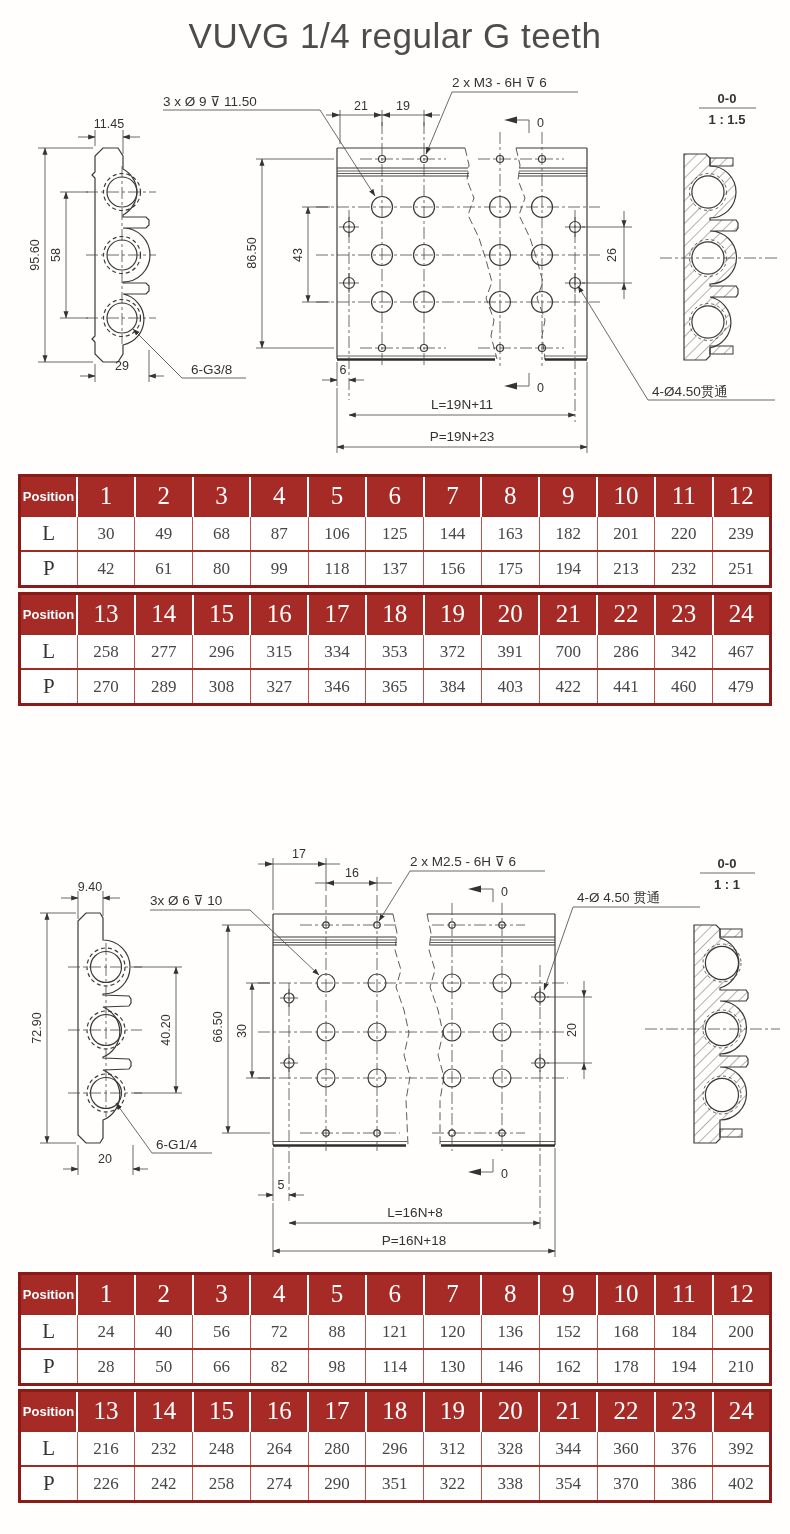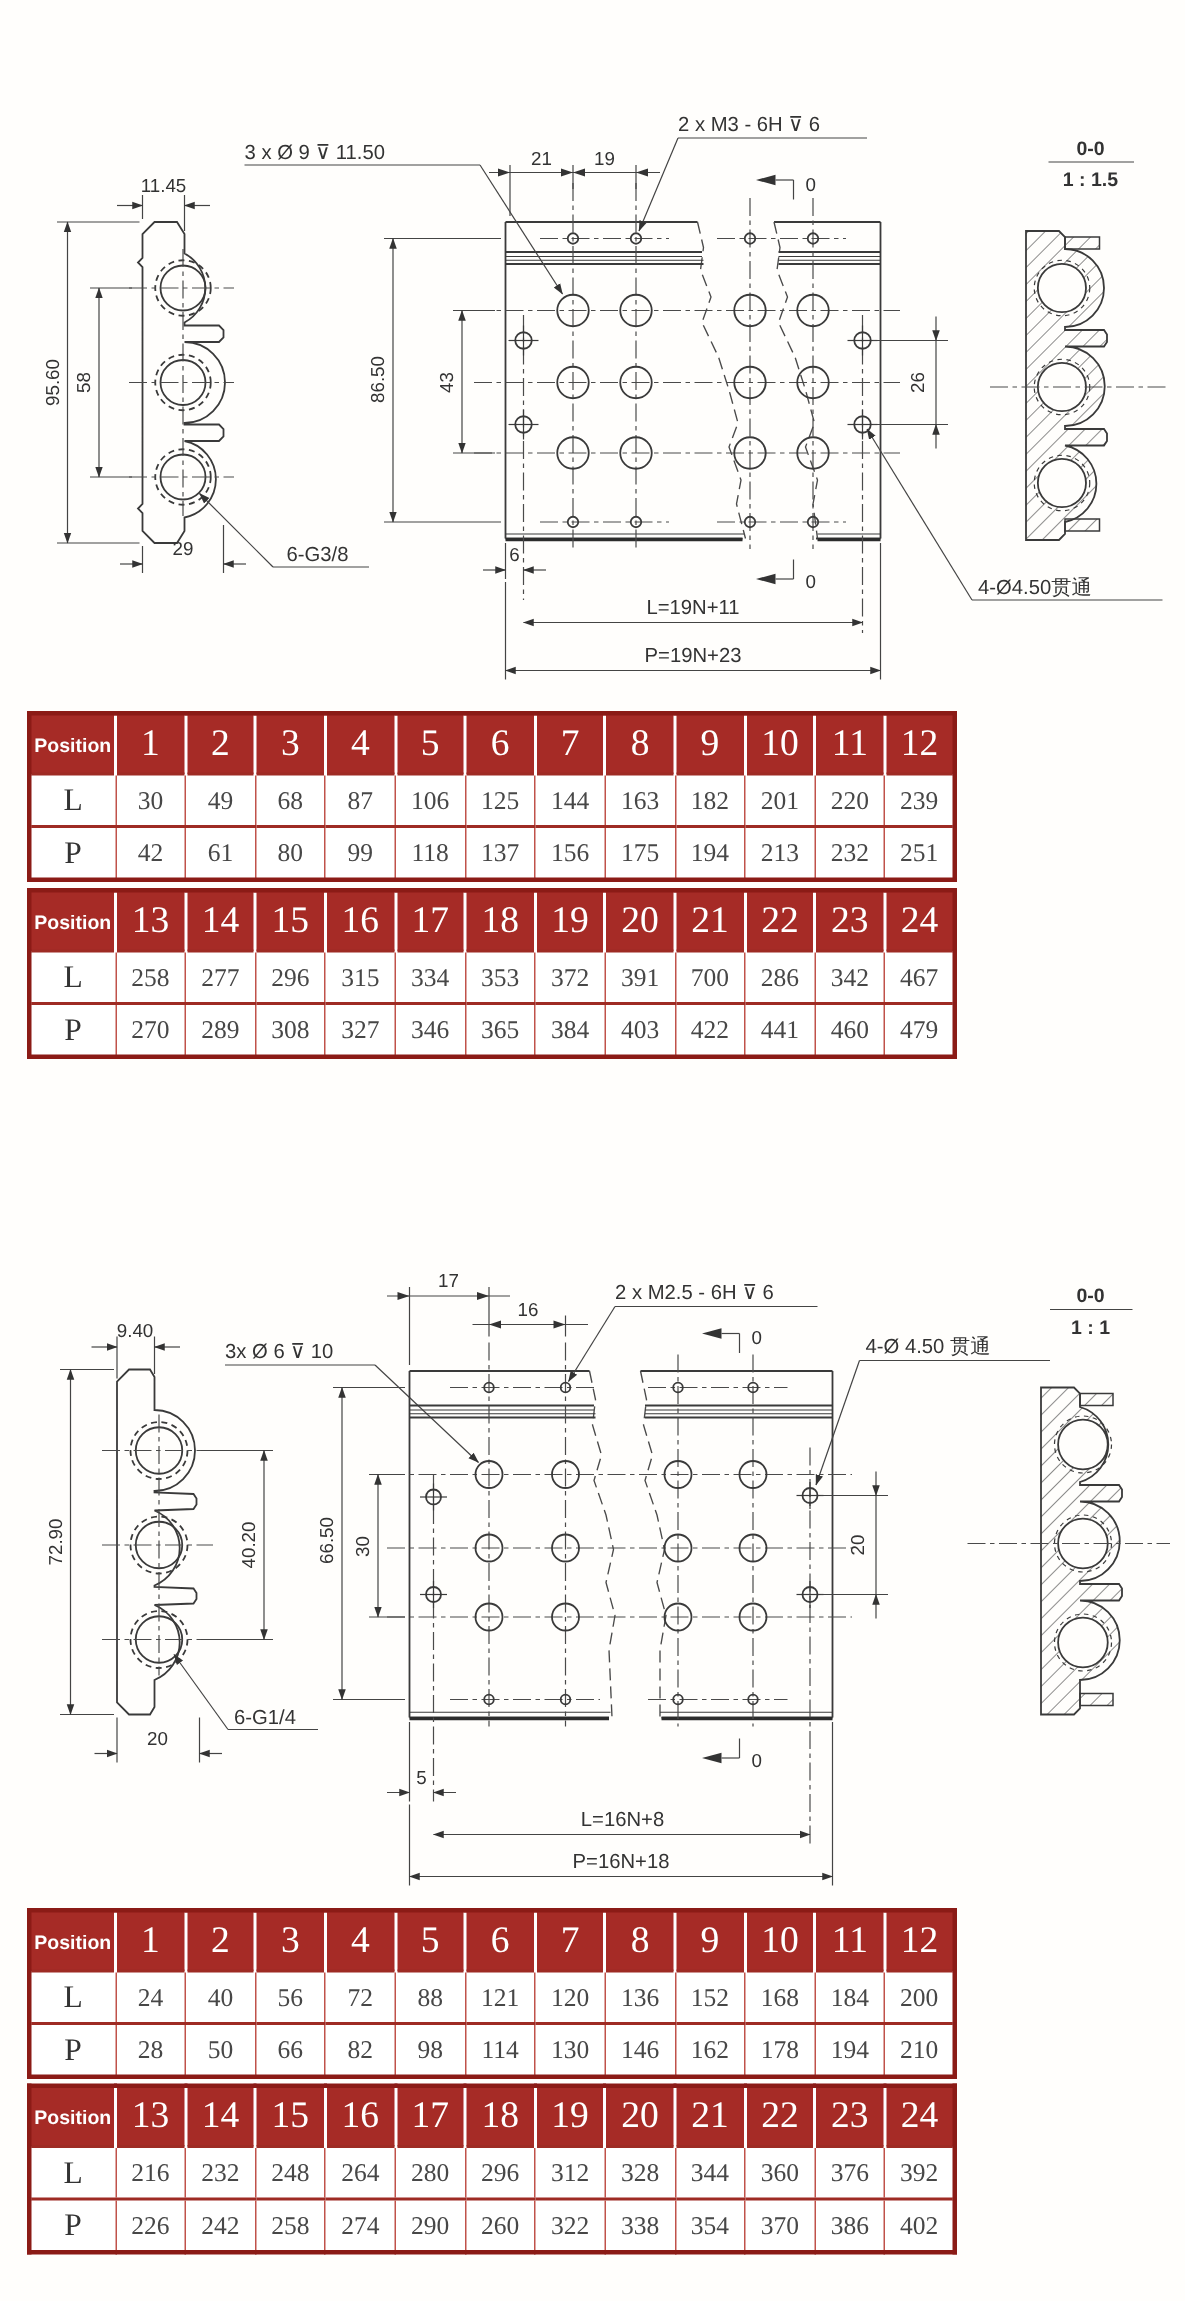--- a/index.html
+++ b/index.html
@@ -12,36 +12,37 @@
   svg .thin{stroke:#3a3a3a;stroke-width:.8;fill:none;}
   svg .thk{stroke:#2c2c2c;stroke-width:2.2;fill:none;}
   svg .cl{stroke:#4a4a4a;stroke-width:.8;fill:none;stroke-dasharray:12 3 3 3;}
   svg .brk{stroke:#4a4a4a;stroke-width:.9;fill:none;stroke-dasharray:8 4;}
   svg .dim{stroke:#444;stroke-width:.8;fill:none;}
   svg .arr{fill:#333;}
   svg text{font-family:"Liberation Sans",sans-serif;fill:#333;}
   svg .dtxt{font-size:12.5px;}
   svg .ltxt{font-size:13.5px;}
   svg .stxt{font-size:13px;font-weight:bold;}
-  .dim-table{position:absolute;left:18px;width:620px;border-collapse:collapse;
+  .dim-table{position:absolute;left:18px;width:754px;border-collapse:collapse;
              table-layout:fixed;background:#fff;border:3px solid #8B1B16;
              font-family:"Liberation Serif",serif;padding-left:32px;}
   .dim-table th{background:#A62B26;color:#fff;height:38px;font-size:25px;
                 font-weight:normal;border-left:2px solid #fff;padding:0;}
   .dim-table th.poslbl{font-family:"Liberation Sans",sans-serif;font-size:13px;
                 font-weight:bold;border-left:none;}
   .dim-table td{border:1px solid #C0524A;border-top:2px solid #9E2B24;
                 text-align:center;height:33px;font-size:17px;color:#474747;padding:0;}
   .dim-table td.rowlbl{font-size:21px;color:#333;}
 </style>
 </head>
 <body>
 
 <div class="page">
 
+  <div class="big-title" style="top:16px">VUVG 1/4 regular G teeth</div>
 
   <svg style="top:70px" width="790" height="396" viewBox="0 0 790 396">
     <defs>
       <marker id="a1" viewBox="0 0 10 10" refX="9.5" refY="5" markerWidth="9" markerHeight="9" orient="auto-start-reverse">
         <path d="M0,1.5 L10,5 L0,8.5 Z" fill="#333"></path>
       </marker>
       <pattern id="h1" width="8" height="8" patternUnits="userSpaceOnUse" patternTransform="rotate(45)">
         <line x1="0" y1="0" x2="0" y2="8" stroke="#555" stroke-width="0.9"></line>
       </pattern>
     </defs>
@@ -674,21 +675,21 @@
           <td>376</td>
           <td>392</td>
         </tr>
         <tr>
           <td class="rowlbl">P</td>
           <td>226</td>
           <td>242</td>
           <td>258</td>
           <td>274</td>
           <td>290</td>
-          <td>260</td>
+          <td>351</td>
           <td>322</td>
           <td>338</td>
           <td>354</td>
           <td>370</td>
           <td>386</td>
           <td>402</td>
         </tr>
       </tbody>
     </table>
 

